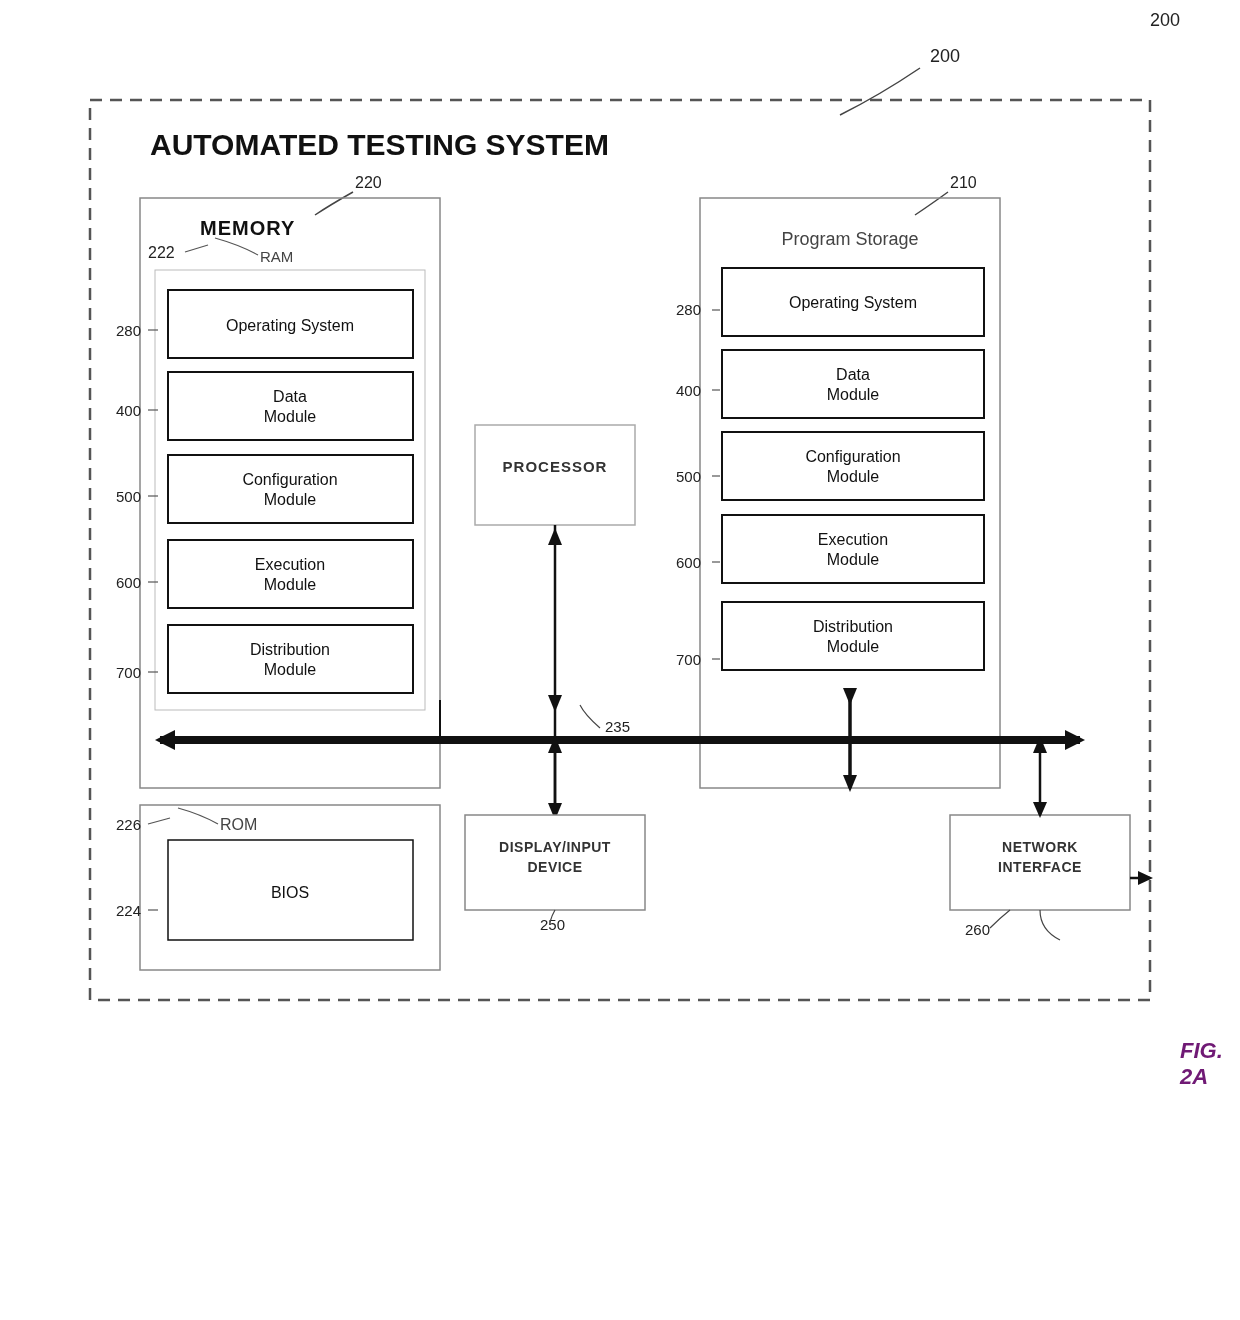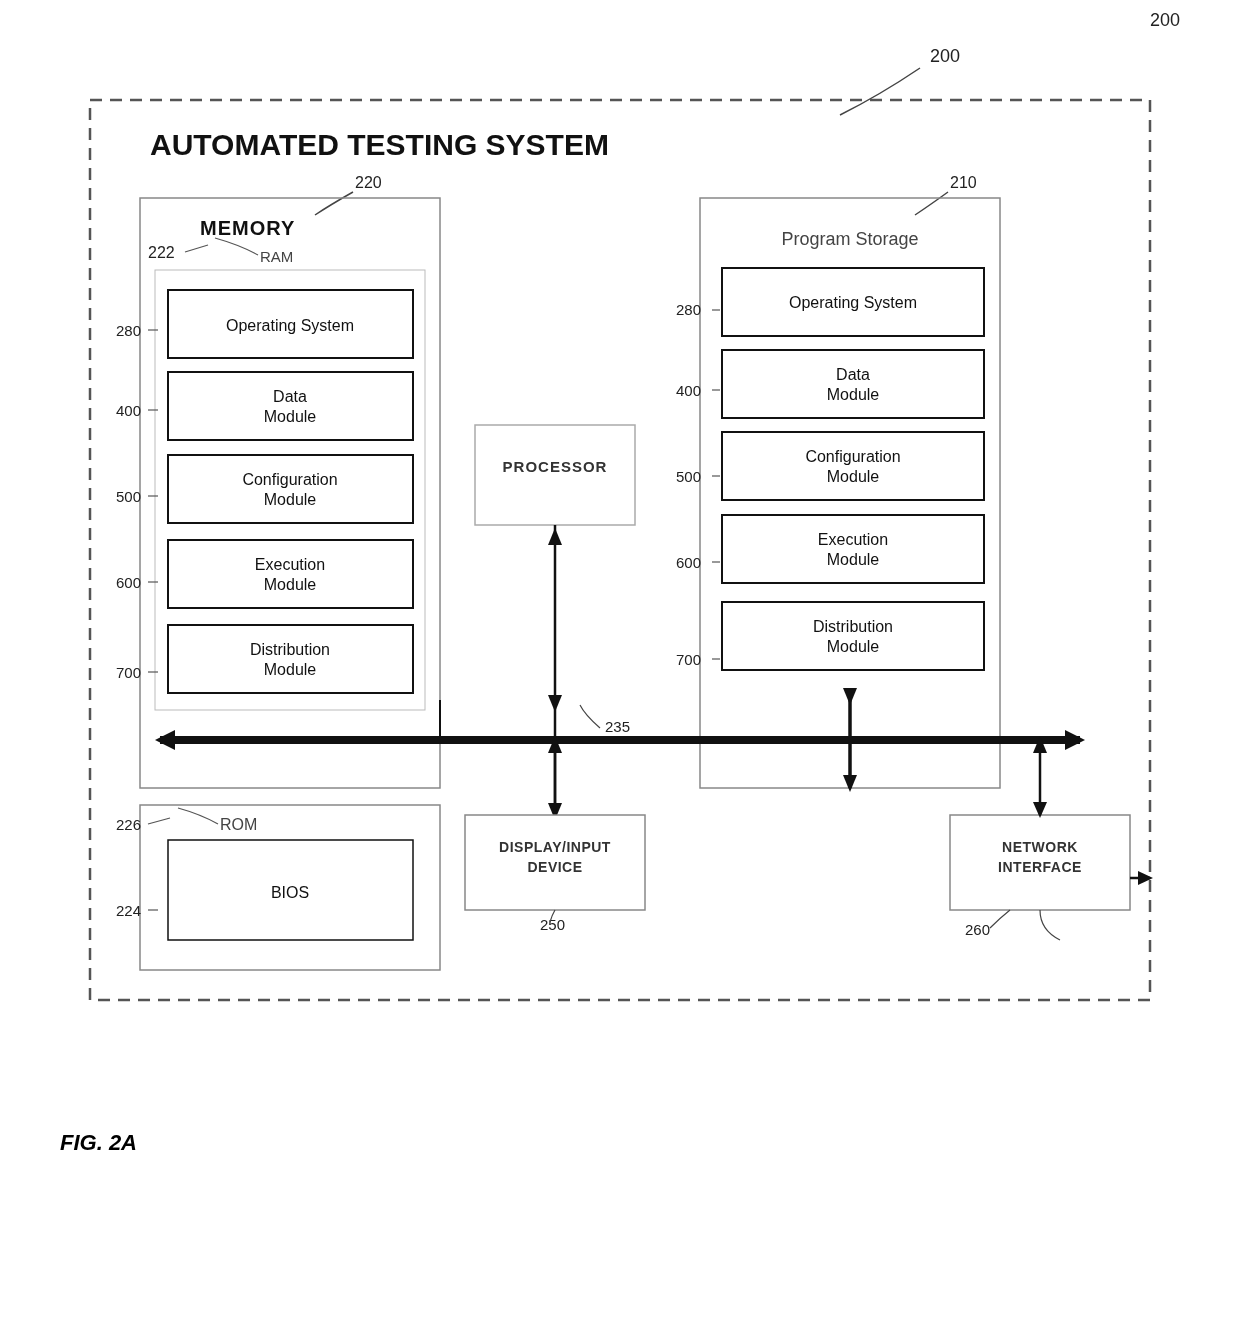--- a/index.html
+++ b/index.html
@@ -10,30 +10,30 @@
       min-height: 1320px;
       display: flex;
       flex-direction: column;
       align-items: center;
       padding: 40px 60px 60px 60px;
     }
 
     .page-container {
       width: 100%;
       display: flex;
-      flex-direction: column;
-      align-items: flex-start;
+      flex-direction: row;
+      align-items: flex-end;
     }
 
     
     .fig-caption {
       margin-top: 40px;
       font-size: 22px;
       font-style: italic;
-      color: #000000;
+      color: #701a75;
       font-weight: bold;
     }
 
     
     .diagram-container {
       width: 100%;
       position: relative;
     }
 
     svg.main-diagram {

